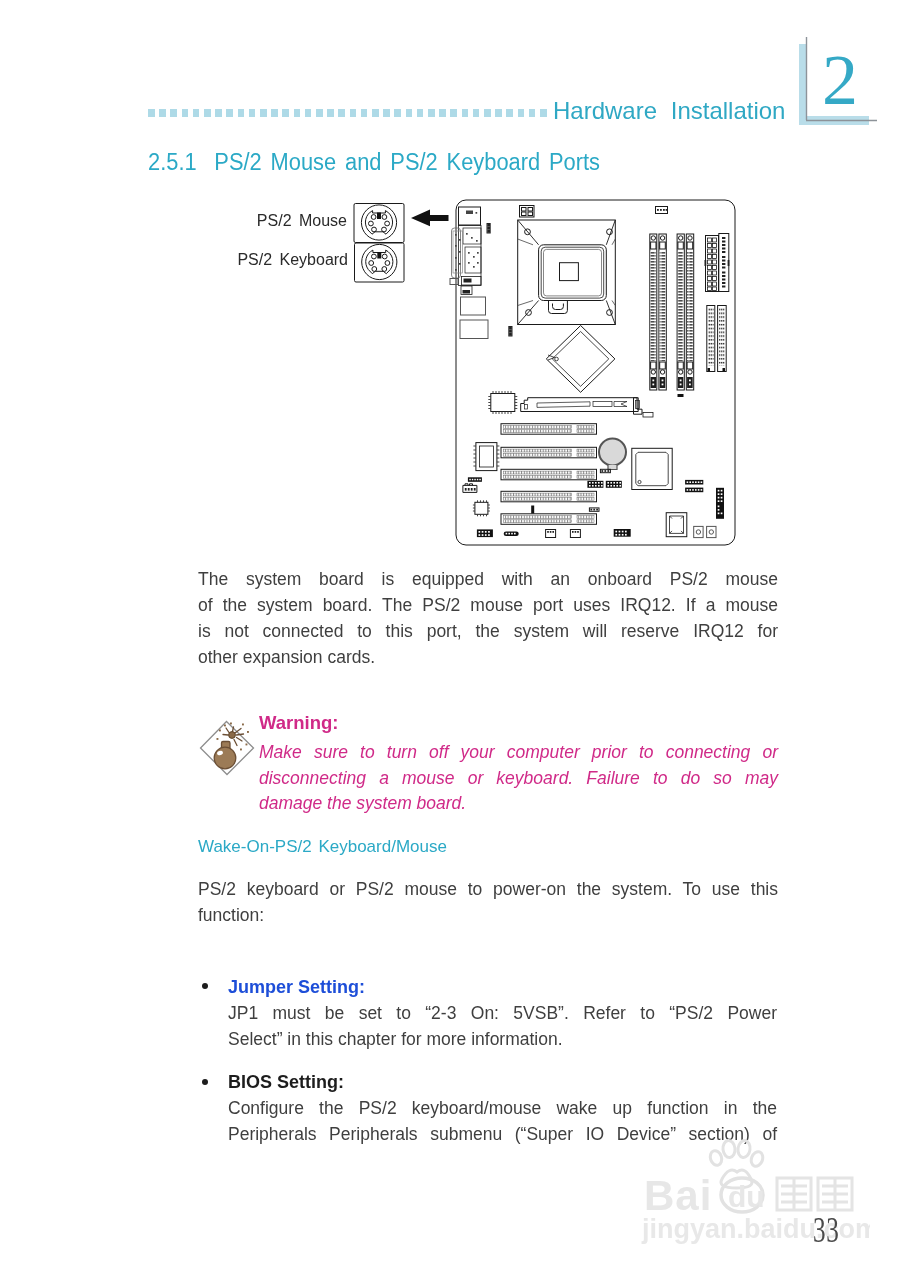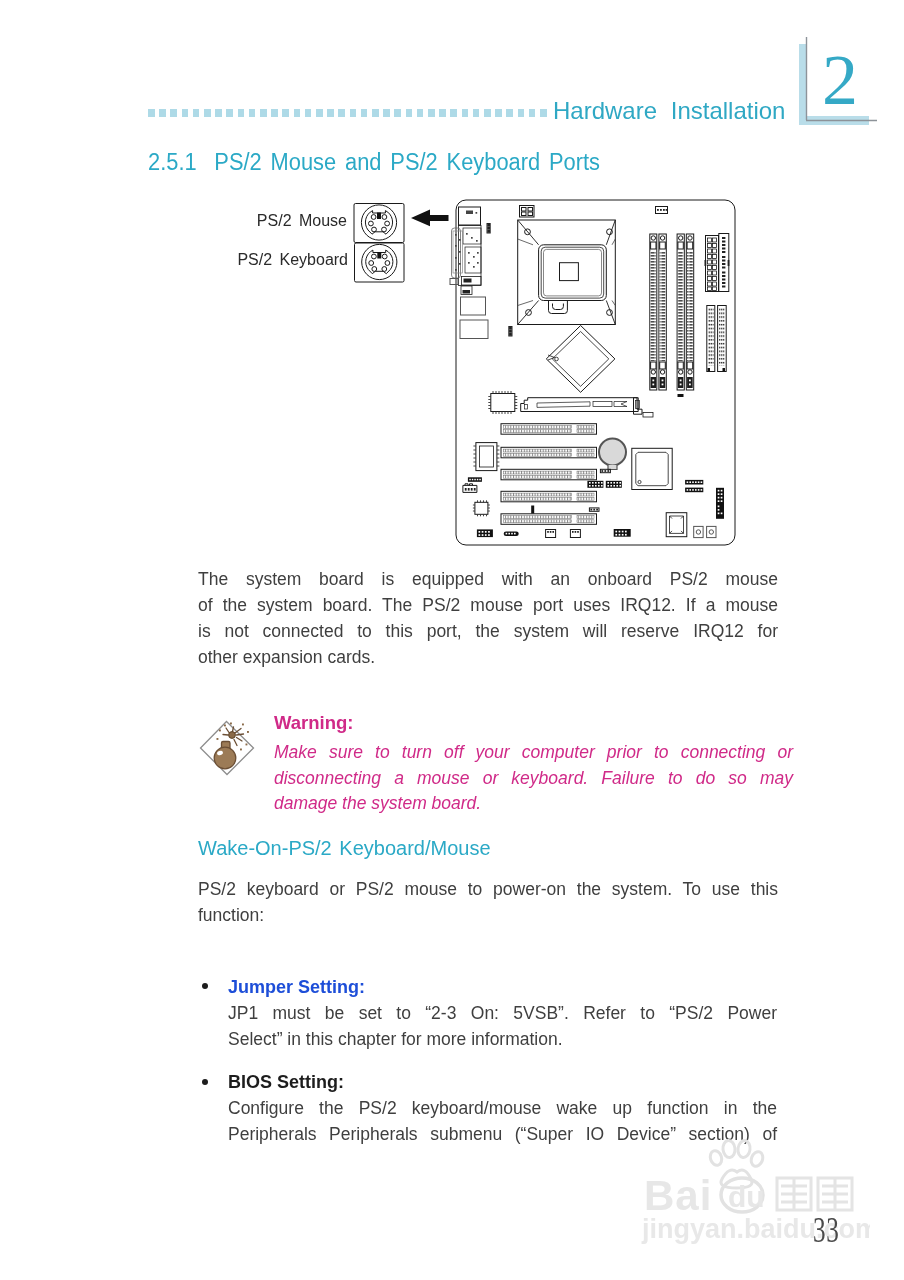--- a/index.html
+++ b/index.html
@@ -3,21 +3,21 @@
 <meta charset="utf-8">
 <style>
   html,body{margin:0;padding:0;}
   body{width:904px;height:1280px;position:relative;background:#ffffff;
        font-family:"Liberation Sans", sans-serif;overflow:hidden;}
   .abs{position:absolute;}
   .teal{color:#2ca9c4;}
   .body-t{color:#3f3f3f;font-size:17.5px;line-height:26px;}
   .jl{text-align:justify;text-align-last:justify;}
   .jlast{text-align:left;text-align-last:left;}
-  .mag{color:#d23286;margin-left:15px;}
+  .mag{color:#d23286;}
 </style>
 </head>
 <body>
 
 <div class="abs" style="left:792px;top:34px;width:112px;height:100px;">
   <svg width="112" height="100" viewBox="792 34 112 100">
     <rect x="799" y="44" width="8" height="81" fill="#b9dde9"></rect>
     <rect x="799" y="116" width="70" height="9" fill="#b9dde9"></rect>
     <line x1="806.5" y1="37" x2="806.5" y2="120" stroke="#8d9399" stroke-width="1.4"></line>
     <line x1="806" y1="120.5" x2="877" y2="120.5" stroke="#8d9399" stroke-width="1.4"></line>
@@ -584,21 +584,21 @@
 </div>
 
 <div class="abs mag" style="left:259px;top:712px;font-size:18.5px;font-weight:bold;color:#d02a88;">Warning:</div>
 
 <div class="abs mag" style="left:259px;top:740px;width:519px;font-size:17.5px;line-height:25.7px;font-style:italic;color:#d02a88;">
   <div class="jl">Make sure to turn off your computer prior to connecting or</div>
   <div class="jl">disconnecting a mouse or keyboard. Failure to do so may</div>
   <div class="jlast">damage the system board.</div>
 </div>
 
-<div class="abs teal" style="left:198px;top:837px;font-size:20px;color:#2ba9c6;word-spacing:2px;">Wake-On-PS/2 Keyboard/Mouse</div>
+<div class="abs teal" style="left:198px;top:837px;font-size:17px;color:#2ba9c6;word-spacing:2px;">Wake-On-PS/2 Keyboard/Mouse</div>
 
 <div class="abs body-t" style="left:198px;top:876px;width:580px;">
   <div class="jl">PS/2 keyboard or PS/2 mouse to power-on the system. To use this</div>
   <div class="jlast">function:</div>
 </div>
 
 <div class="abs" style="left:202px;top:983px;width:6px;height:6px;border-radius:50%;background:#1d1d1d;"></div>
 
 <div class="abs" style="left:228px;top:977px;font-size:18px;font-weight:bold;color:#1d4ed8;">Jumper Setting:</div>
 

